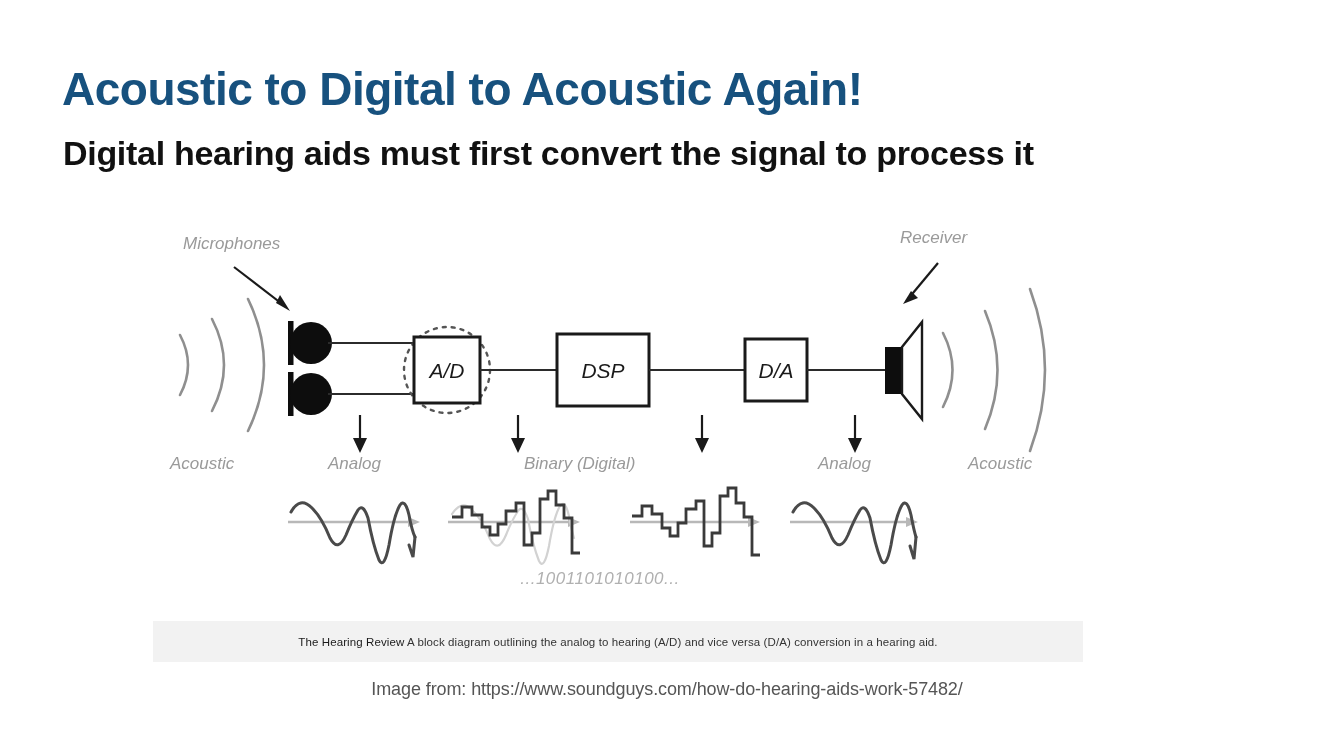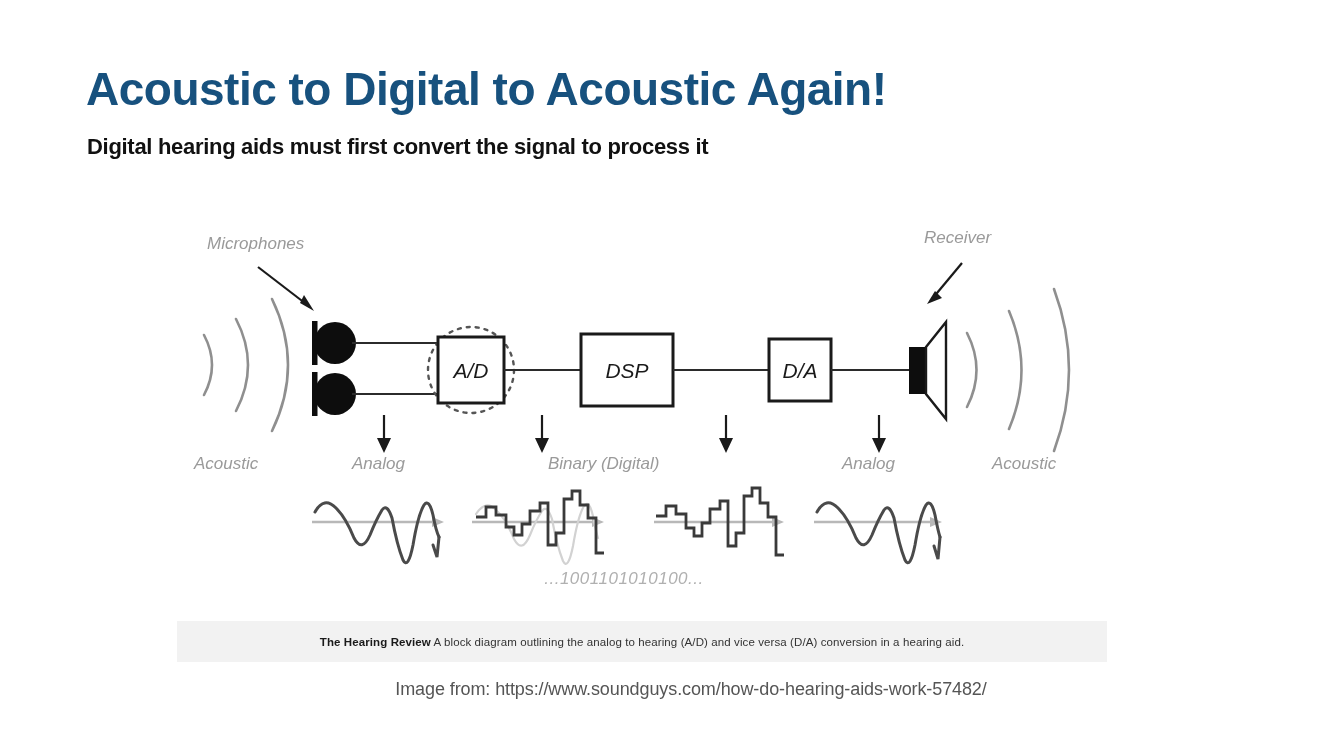--- a/index.html
+++ b/index.html
@@ -12,37 +12,36 @@
     height: 752px;
     font-family: "Liberation Sans", sans-serif;
     overflow: hidden;
     position: relative;
   }
   .slide {
     position: relative;
     width: 1158px;
     height: 752px;
     background: #ffffff;
-    margin-left: 24px;
   }
   .title {
     position: absolute;
     left: 62px;
     top: 62px;
     font-size: 46px;
     font-weight: bold;
     color: #17517e;
     letter-spacing: -0.5px;
     white-space: nowrap;
   }
   .subtitle {
     position: absolute;
     left: 63px;
     top: 134px;
-    font-size: 22px;
+    font-size: 34px;
     font-weight: bold;
     color: #111111;
     letter-spacing: -0.3px;
     white-space: nowrap;
   }
   .figure-wrap {
     position: absolute;
     left: 0px;
     top: 215px;
     width: 1334px;
@@ -60,21 +59,21 @@
     align-items: center;
     justify-content: center;
   }
   .caption-text {
     font-size: 11.5px;
     color: #333333;
     letter-spacing: 0.1px;
     white-space: nowrap;
   }
   .caption-text b {
-    font-weight: bold;
+    font-weight: normal;
     color: #1a1a1a;
     text-align: center;
   }
   .source-line {
     position: absolute;
     left: 0px;
     top: 679px;
     width: 1334px;
     text-align: center;
     font-size: 18px;

